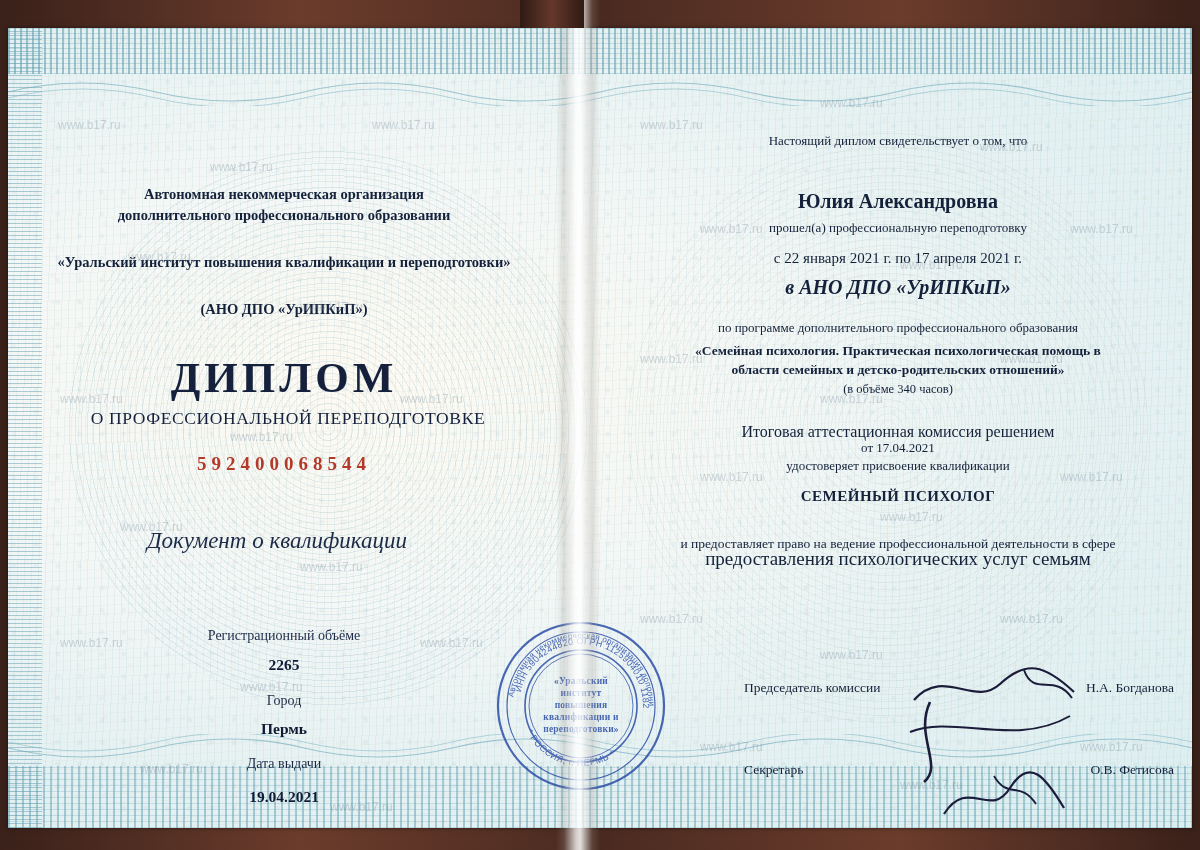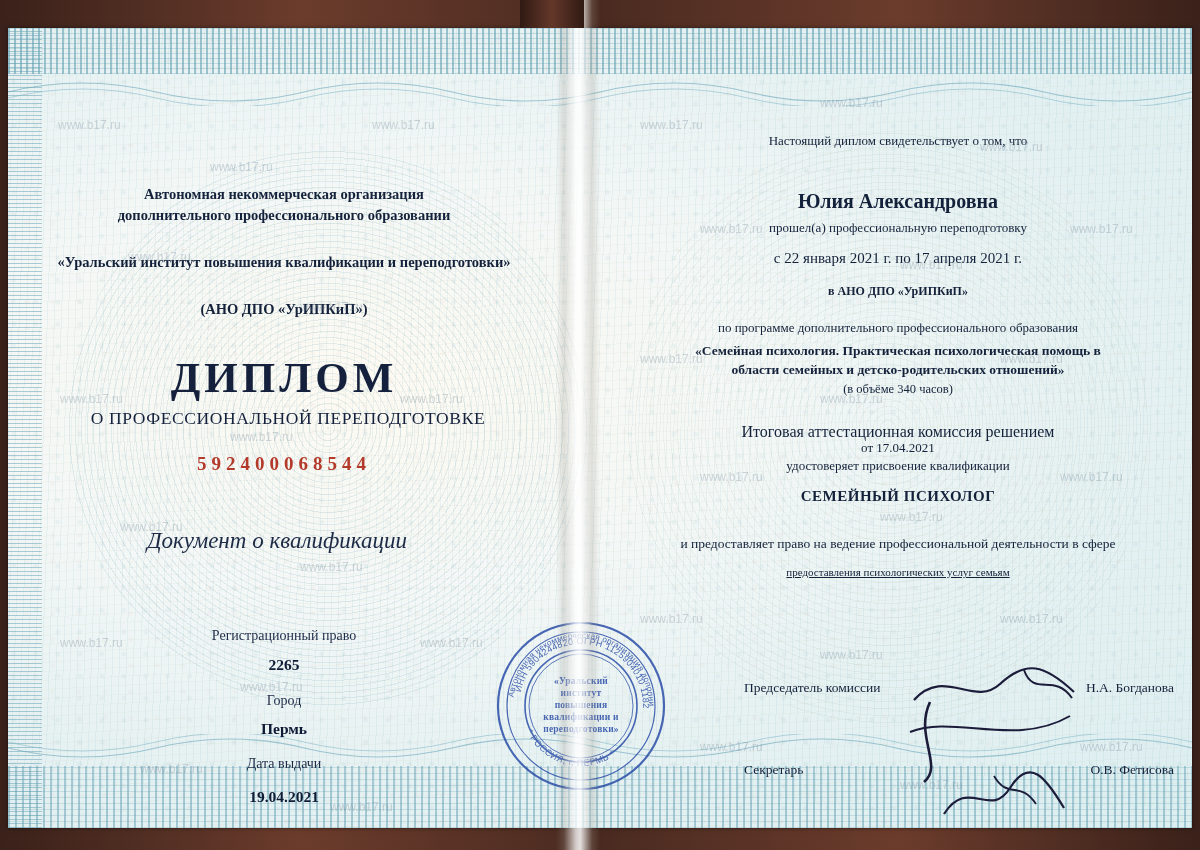--- a/index.html
+++ b/index.html
@@ -212,31 +212,31 @@
     position: absolute;
     left: 0; right: 0;
     text-align: center;
     color: #14213a;
   }
   .r-intro   { top: 105px;  font-size: 13px; }
   .r-surname { top: 130px;  font-size: 20px; font-weight: bold; }
   .r-name    { top: 162px;  font-size: 20px; font-weight: bold; }
   .r-retrain { top: 192px;  font-size: 13px; }
   .r-period  { top: 222px;  font-size: 15px; }
-  .r-org     { top: 256px;  font-size: 12px; font-weight: bold; }
+  .r-org     { top: 248px;  font-size: 20px; font-weight: bold; font-style: italic; }
   .r-progline{ top: 292px;  font-size: 13px; }
   .r-prog1   { top: 315px;  font-size: 13.5px; font-weight: bold; }
   .r-prog2   { top: 334px;  font-size: 13.5px; font-weight: bold; }
   .r-hours   { top: 354px;  font-size: 12.5px; }
   .r-comm1   { top: 395px;  font-size: 16px; }
   .r-comm2   { top: 412px;  font-size: 13px; }
   .r-comm3   { top: 430px;  font-size: 13px; }
   .r-qual    { top: 460px;  font-size: 15px; font-weight: bold; letter-spacing:.5px; }
   .r-right1  { top: 508px;  font-size: 13.5px; }
-  .r-right2  { top: 538px;  font-size: 11px; text-decoration: underline; }
+  .r-right2  { top: 520px;  font-size: 19px; }
 
   
   .sig-row {
     position: absolute;
     left: 140px;
     width: 430px;
     height: 34px;
     color: #14213a;
     font-size: 13.5px;
   }
@@ -321,21 +321,21 @@
       <div>дополнительного профессионального образовании</div>
       <div class="l2">«Уральский институт повышения квалификации и переподготовки»</div>
       <div class="l3">(АНО ДПО «УрИПКиП»)</div>
     </div>
 
     <div class="diploma-title">ДИПЛОМ</div>
     <div class="diploma-sub">О ПРОФЕССИОНАЛЬНОЙ ПЕРЕПОДГОТОВКЕ</div>
     <div class="serial">592400068544</div>
     <div class="doc-qual">Документ о квалификации</div>
 
-    <div class="field-label reg-label">Регистрационный право</div>
+    <div class="field-label reg-label">Регистрационный объёме</div>
     <div class="field-value reg-value">2265</div>
     <div class="field-label city-label">Город</div>
     <div class="field-value city-value">Пермь</div>
     <div class="field-label date-label">Дата выдачи</div>
     <div class="field-value date-value">19.04.2021</div>
   </div>
 
   <div class="page right">
     <div class="r r-intro">Настоящий диплом свидетельствует о том, что</div>
     <div class="r r-name">Юлия Александровна</div>

